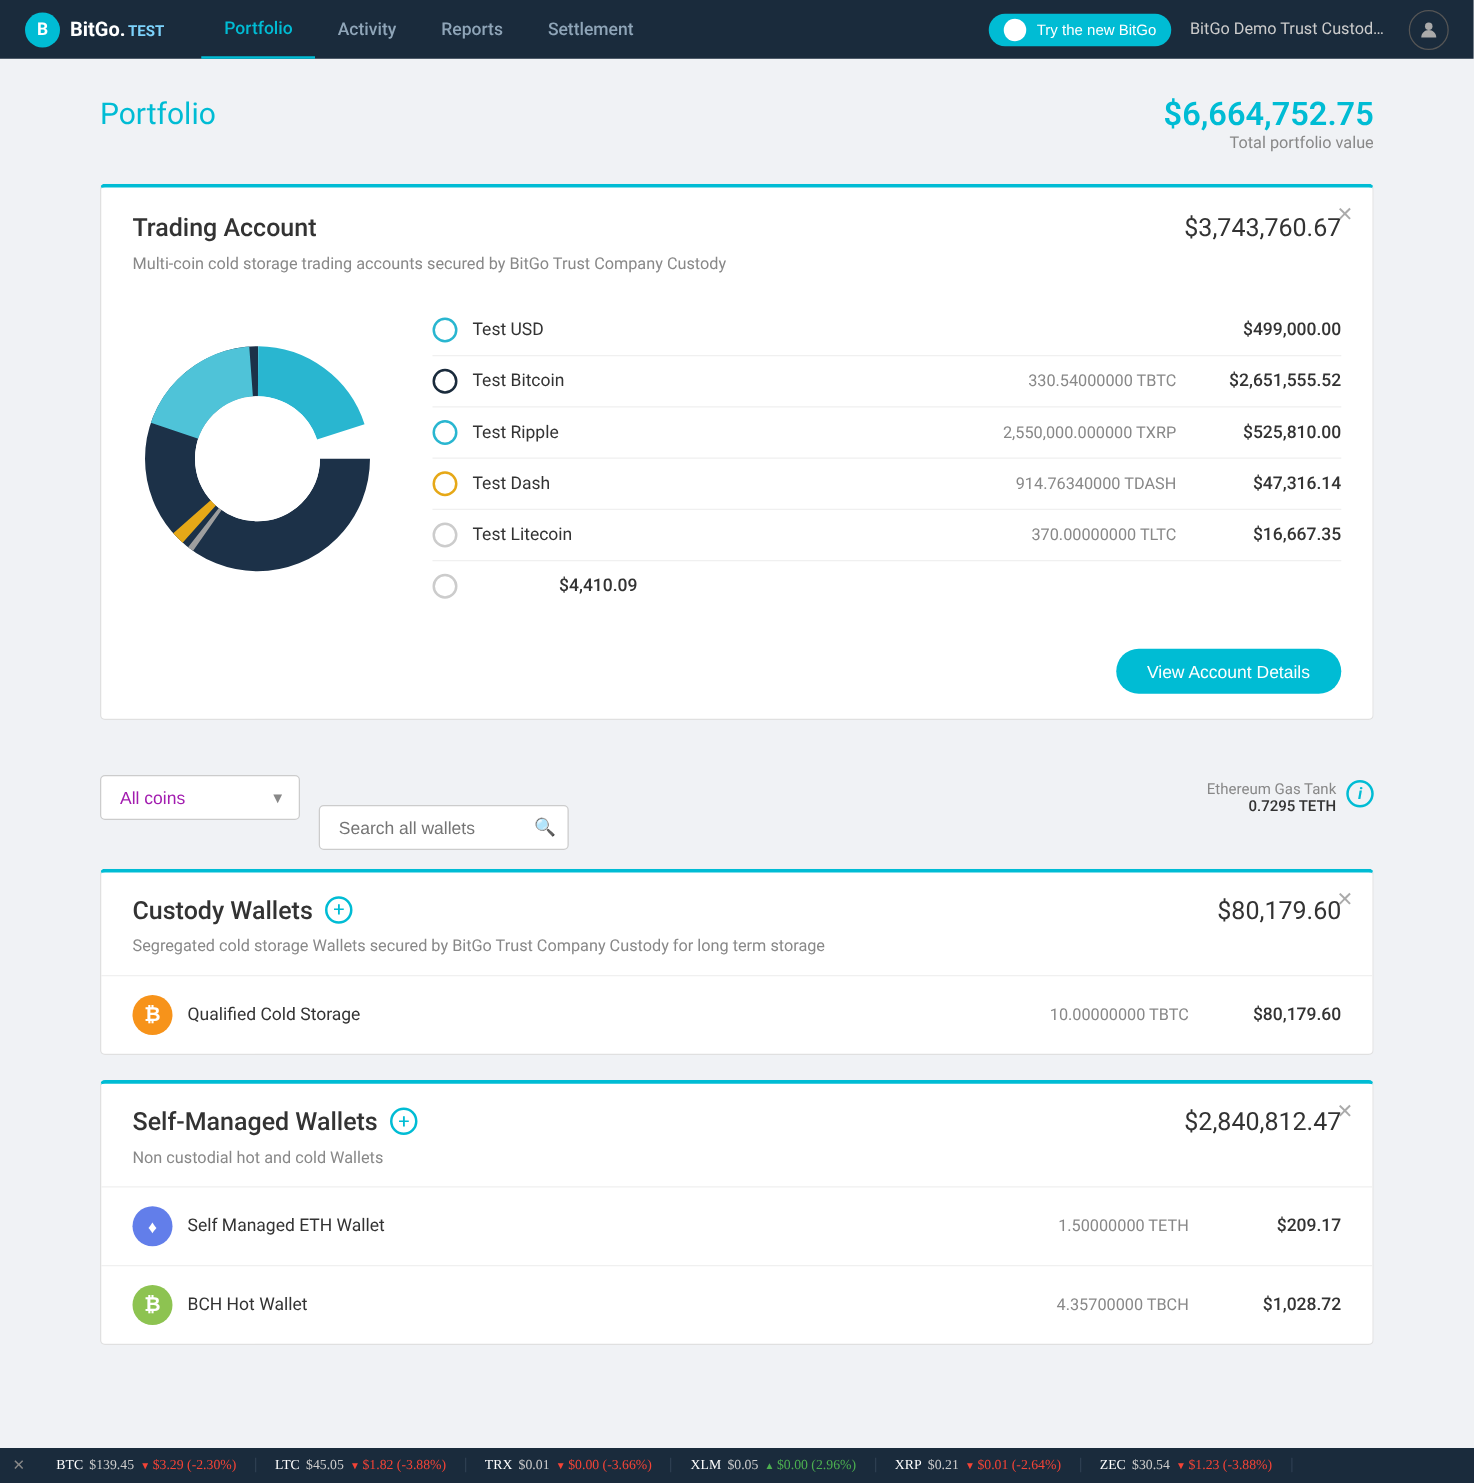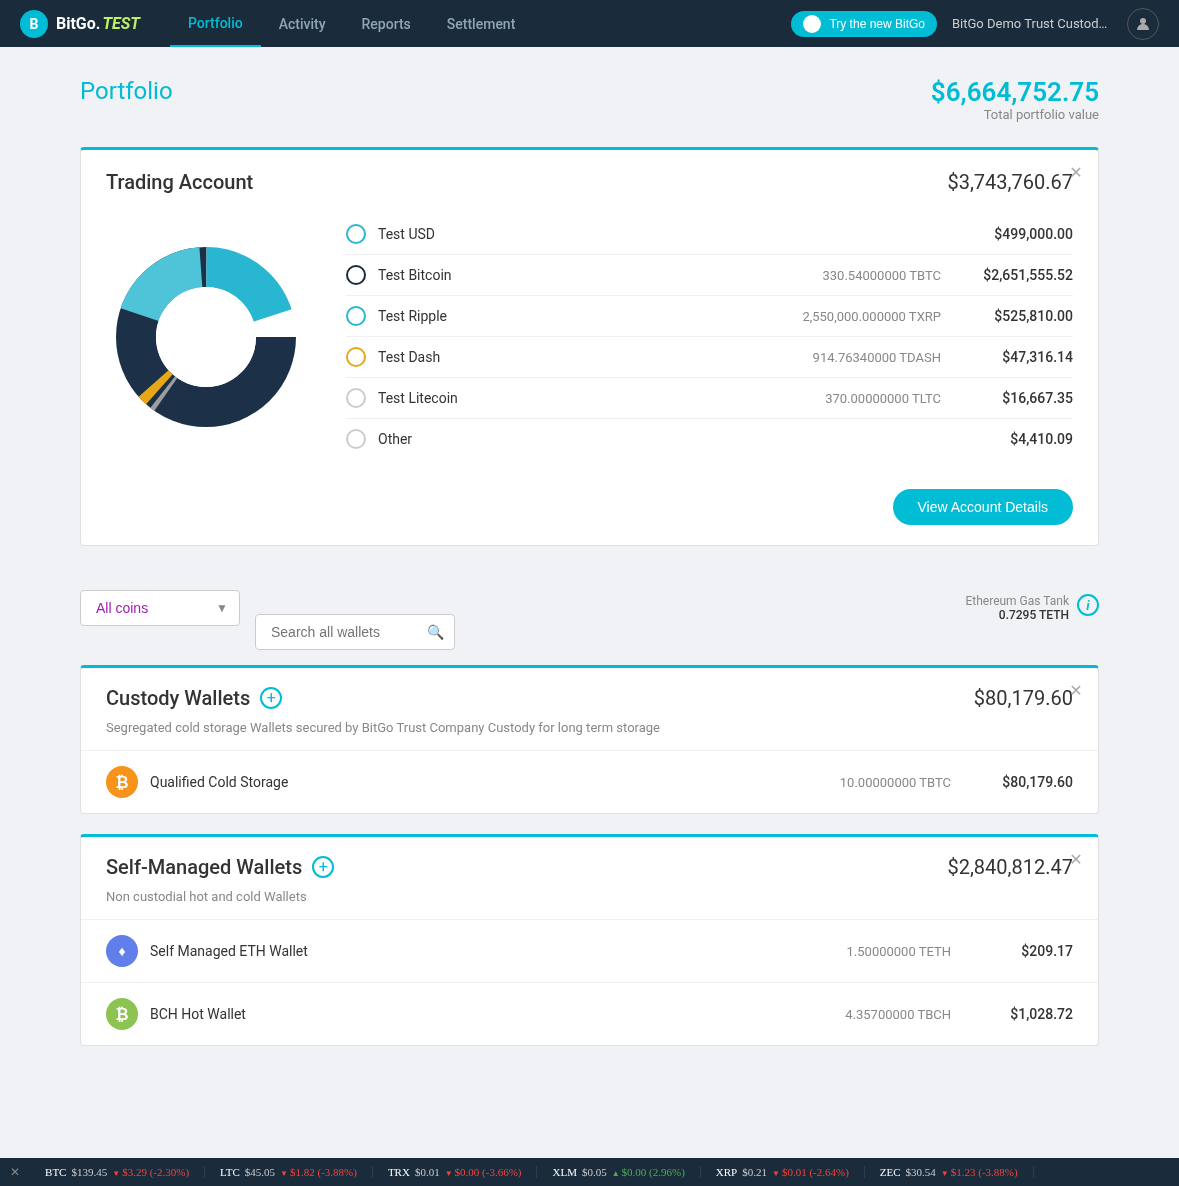--- a/index.html
+++ b/index.html
@@ -31,25 +31,24 @@
       color: white;
       font-weight: bold;
       font-size: 14px;
     }
     .logo-text {
       color: white;
       font-weight: bold;
       font-size: 16px;
     }
     .logo-test {
-      color: #bef264;
-      font-size: 16px;
+      color: #7dd3fc;
+      font-size: 12px;
       font-weight: bold;
       margin-left: 2px;
-      font-style: italic;
     }
     .nav-links {
       display: flex;
       align-items: center;
       gap: 0;
       flex: 1;
     }
     .nav-link {
       color: #8fa5b8;
       text-decoration: none;
@@ -524,20 +523,21 @@
       <div class="portfolio-value-label">Total portfolio value</div>
     </div>
   </div>
 
   <div class="card">
     <button class="card-close">✕</button>
     <div class="card-header">
       <span class="card-title">Trading Account</span>
       <span class="card-title-value">$3,743,760.67</span>
     </div>
+    <div class="card-subtitle">Multi-coin cold storage trading accounts secured by BitGo Trust Company Custody</div>
 
     <div class="trading-body">
 
       <div class="chart-container">
         <svg class="donut-svg" viewBox="0 0 200 200">
 
           <circle cx="100" cy="100" r="70" fill="none" stroke="#1c3148" stroke-width="40" stroke-dasharray="439.8 176.7" stroke-dashoffset="110"></circle>
 
           <circle cx="100" cy="100" r="70" fill="none" stroke="#29b6d0" stroke-width="40" stroke-dasharray="87.4 529.1" stroke-dashoffset="-329.8"></circle>
 
@@ -576,21 +576,20 @@
           <span class="legend-value">$47,316.14</span>
         </div>
         <div class="legend-row">
           <div class="legend-dot" style="border-color: #ccc; background: transparent;"></div>
           <span class="legend-name">Test Litecoin</span>
           <span class="legend-amount">370.00000000 TLTC</span>
           <span class="legend-value">$16,667.35</span>
         </div>
         <div class="legend-row">
           <div class="legend-dot" style="border-color: #ccc; background: transparent;"></div>
-          <span class="legend-name">Other</span>
           <span class="legend-amount"></span>
           <span class="legend-value">$4,410.09</span>
         </div>
       </div>
     </div>
 
     <button class="view-btn">View Account Details</button>
   </div>
 
   <div class="filter-row">

